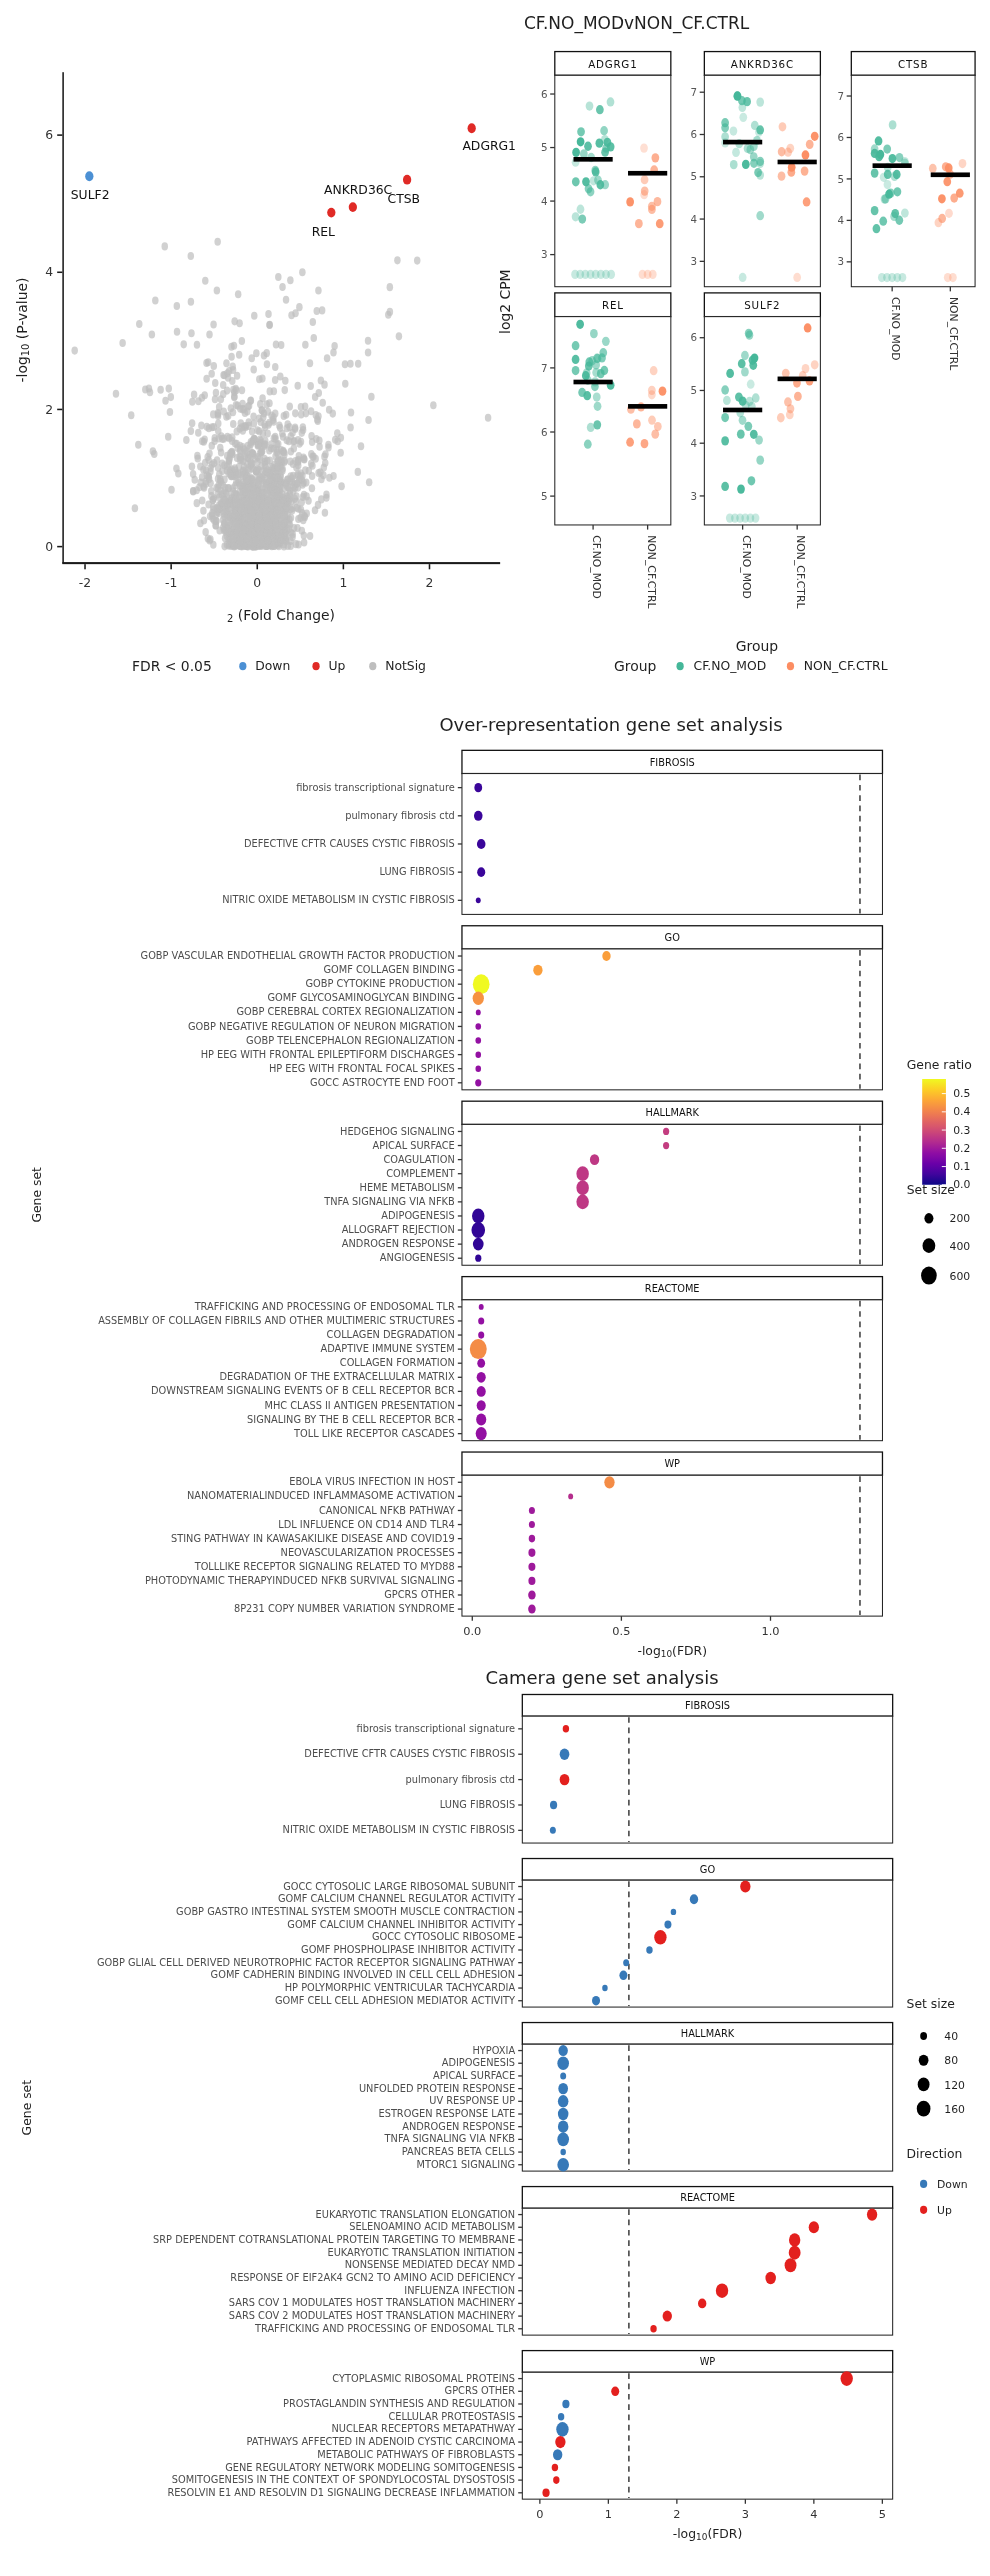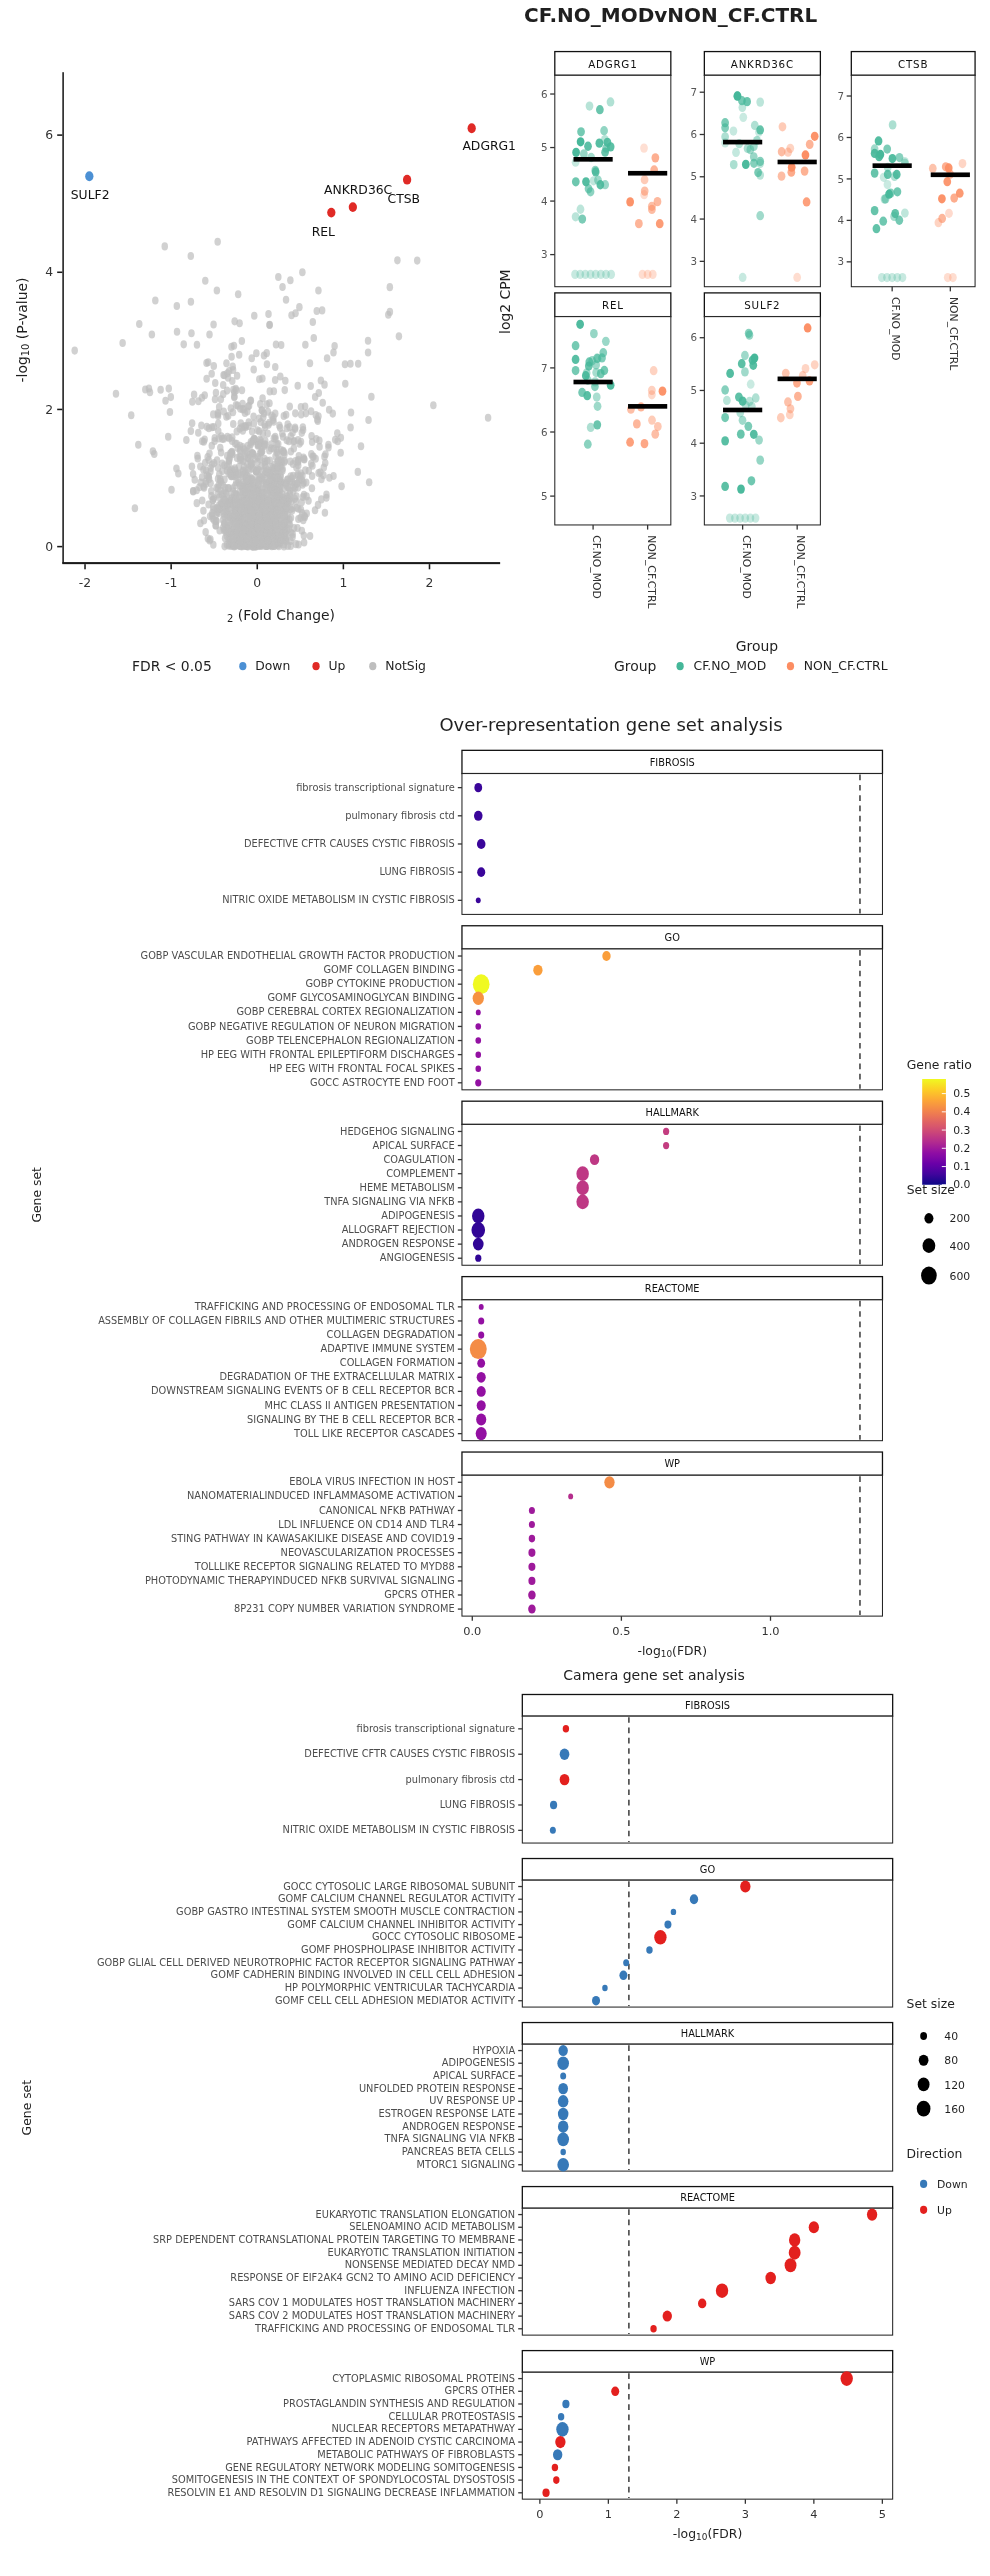--- a/index.html
+++ b/index.html
@@ -6,23 +6,23 @@
   #canvas{position:relative;width:991px;height:2576px;background:#ffffff;overflow:hidden;
           font-family:"DejaVu Sans", "Liberation Sans", sans-serif;}
   svg{position:absolute;left:0;display:block;}
   .fig-title{position:absolute;color:#1f1f1f;white-space:nowrap;}
   .centered{transform:translateX(-50%);}
 </style>
 </head>
 <body>
 <div id="canvas">
 
-<div class="fig-title" style="left:524px;top:3px;font-size:20px;color:#1f1f1f;font-weight:bold;">CF.NO_MODvNON_CF.CTRL</div>
+<div class="fig-title" style="left:524px;top:13px;font-size:17px;color:#1f1f1f;">CF.NO_MODvNON_CF.CTRL</div>
 <div class="fig-title centered" style="left:611px;top:714px;font-size:18px;">Over-representation gene set analysis</div>
-<div class="fig-title centered" style="left:654px;top:1667px;font-size:14px;">Camera gene set analysis</div>
+<div class="fig-title centered" style="left:602px;top:1667px;font-size:18px;">Camera gene set analysis</div>
 
 <svg id="fig1" width="991" height="691" viewBox="0 0 1920 1340" style="top:0;">
       <g>
         <ellipse cx="557.2" cy="1058.6" rx="6.3" ry="7.8" fill="#BEBEBE" fill-opacity="0.7"></ellipse>
         <ellipse cx="438.4" cy="974.8" rx="6.3" ry="7.8" fill="#BEBEBE" fill-opacity="0.7"></ellipse>
         <ellipse cx="496.2" cy="966.8" rx="6.3" ry="7.8" fill="#BEBEBE" fill-opacity="0.7"></ellipse>
         <ellipse cx="522.3" cy="893.0" rx="6.3" ry="7.8" fill="#BEBEBE" fill-opacity="0.7"></ellipse>
         <ellipse cx="486.9" cy="1019.9" rx="6.3" ry="7.8" fill="#BEBEBE" fill-opacity="0.7"></ellipse>
         <ellipse cx="504.1" cy="1027.1" rx="6.3" ry="7.8" fill="#BEBEBE" fill-opacity="0.7"></ellipse>
         <ellipse cx="453.5" cy="1040.6" rx="6.3" ry="7.8" fill="#BEBEBE" fill-opacity="0.7"></ellipse>

